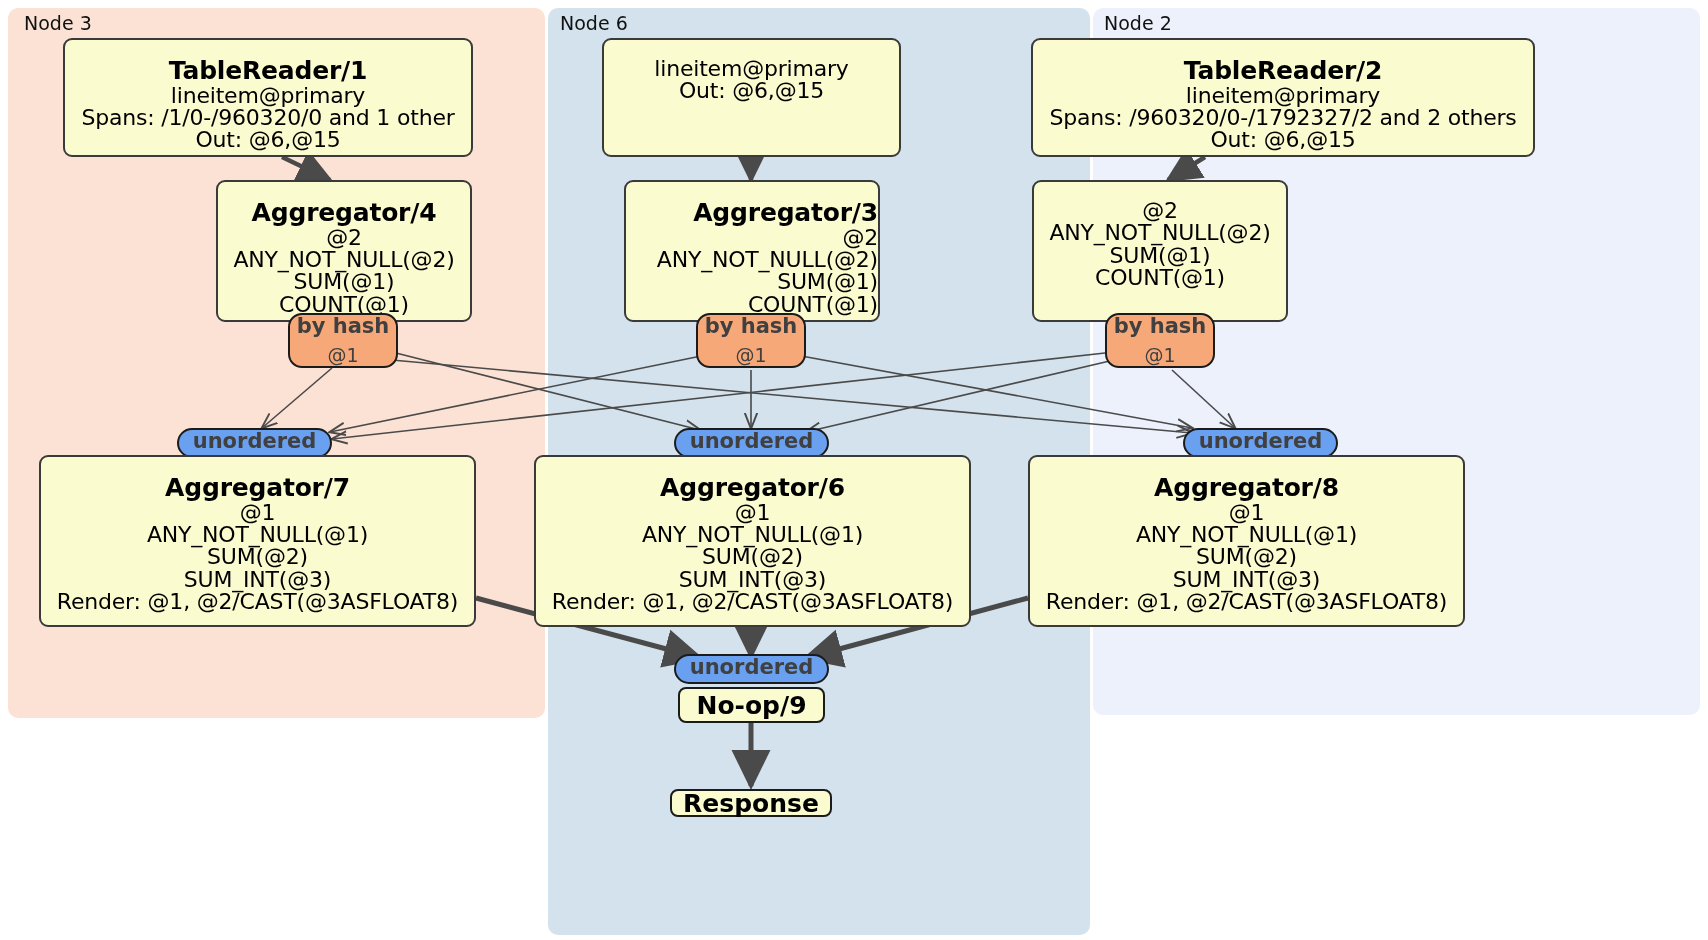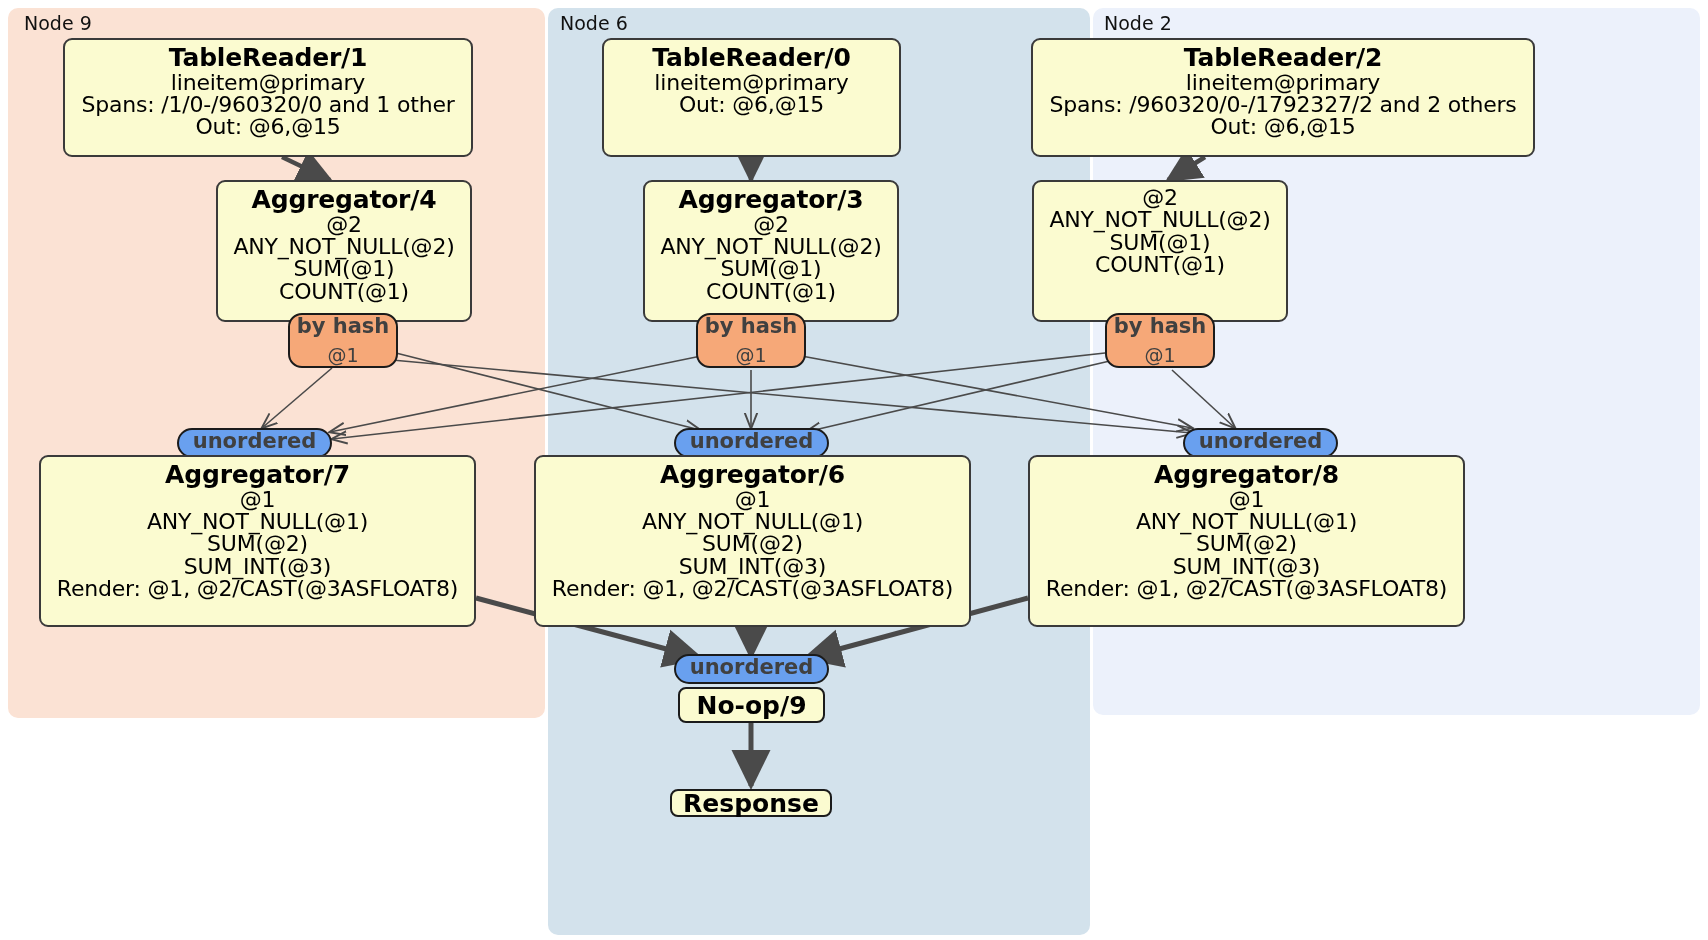--- a/index.html
+++ b/index.html
@@ -40,21 +40,21 @@
 
   .proc-box {
     position: absolute;
     background: #fbfbd0;
     border: 2.2px solid #3a3a3a;
     border-radius: 9px;
     box-sizing: border-box;
     text-align: center;
     color: #000000;
     line-height: 1.02;
-    padding-top: 5px;
+    padding-top: 18px;
   }
   .proc-title {
     font-weight: bold;
     font-size: 25px;
     letter-spacing: -0.2px;
     display: block;
     margin-bottom: 1px;
   }
   .proc-line {
     display: block;
@@ -108,21 +108,21 @@
 </style>
 </head>
 <body>
 
 <div id="stage">
 
   <div class="node-panel" style="left:8px; top:8px; width:537px; height:710px; background:#fbe2d4;"></div>
   <div class="node-panel" style="left:548px; top:8px; width:542px; height:927px; background:#d3e2ec;"></div>
   <div class="node-panel" style="left:1093px; top:8px; width:607px; height:707px; background:#ecf1fb;"></div>
 
-  <div class="node-label" style="left:24px; top:12px;">Node 9</div>
+  <div class="node-label" style="left:24px; top:12px;">Node 3</div>
   <div class="node-label" style="left:560px; top:12px;">Node 6</div>
   <div class="node-label" style="left:1104px; top:12px;">Node 2</div>
 
   <svg id="wires" viewBox="0 0 1708 940">
     <defs>
       <marker id="arrowThick" markerWidth="9" markerHeight="9" refX="7.2" refY="4.5" orient="auto" markerUnits="strokeWidth">
         <path d="M0,0.6 L8,4.5 L0,8.4 z" fill="#4a4a4a"></path>
       </marker>
       <marker id="arrowThin" markerWidth="11" markerHeight="11" refX="9.5" refY="5.5" orient="auto" markerUnits="strokeWidth">
         <path d="M0,1.6 L10,5.5 L0,9.4" fill="none" stroke="#4a4a4a" stroke-width="1.2"></path>
@@ -153,41 +153,40 @@
   </svg>
 
   <div class="proc-box" style="left:63px; top:38px; width:410px; height:119px;">
     <span class="proc-title">TableReader/1</span>
     <span class="proc-line">lineitem@primary</span>
     <span class="proc-line">Spans: /1/0-/960320/0 and 1 other</span>
     <span class="proc-line">Out: @6,@15</span>
   </div>
 
   <div class="proc-box" style="left:602px; top:38px; width:299px; height:119px;">
-    <span class="proc-title">TableReader/0</span>
     <span class="proc-line">lineitem@primary</span>
     <span class="proc-line">Out: @6,@15</span>
   </div>
 
   <div class="proc-box" style="left:1031px; top:38px; width:504px; height:119px;">
     <span class="proc-title">TableReader/2</span>
     <span class="proc-line">lineitem@primary</span>
     <span class="proc-line">Spans: /960320/0-/1792327/2 and 2 others</span>
     <span class="proc-line">Out: @6,@15</span>
   </div>
 
   <div class="proc-box" style="left:216px; top:180px; width:256px; height:142px;">
     <span class="proc-title">Aggregator/4</span>
     <span class="proc-line">@2</span>
     <span class="proc-line">ANY_NOT_NULL(@2)</span>
     <span class="proc-line">SUM(@1)</span>
     <span class="proc-line">COUNT(@1)</span>
   </div>
 
-  <div class="proc-box" style="left:643px; top:180px; width:256px; height:142px;">
+  <div class="proc-box" style="left:624px; top:180px; width:256px; height:142px;text-align:right;">
     <span class="proc-title">Aggregator/3</span>
     <span class="proc-line">@2</span>
     <span class="proc-line">ANY_NOT_NULL(@2)</span>
     <span class="proc-line">SUM(@1)</span>
     <span class="proc-line">COUNT(@1)</span>
   </div>
 
   <div class="proc-box" style="left:1032px; top:180px; width:256px; height:142px;">
     <span class="proc-line">@2</span>
     <span class="proc-line">ANY_NOT_NULL(@2)</span>

